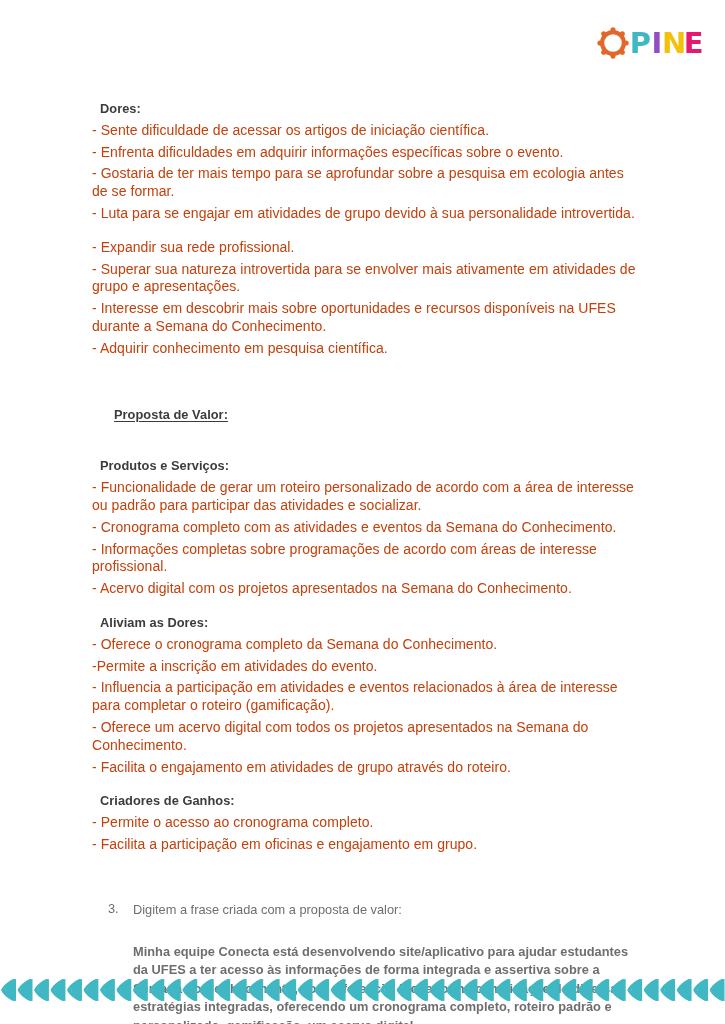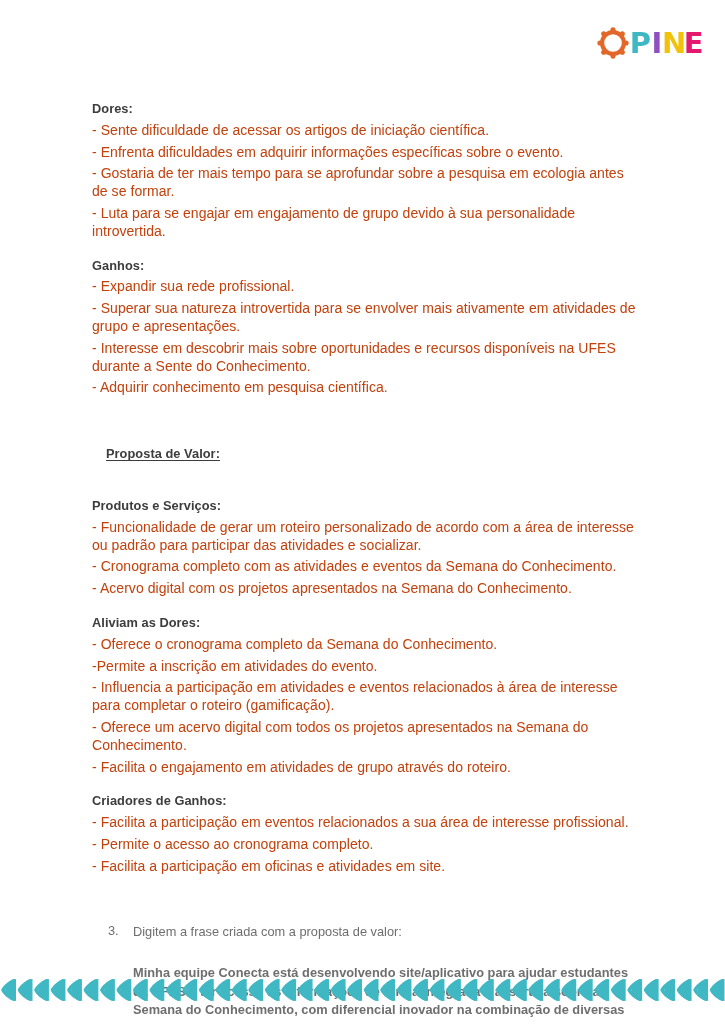--- a/index.html
+++ b/index.html
@@ -53,21 +53,21 @@
   }
   .block {
     margin: 0 0 16px 0;
   }
   .block.tight { margin-bottom: 0; }
   .heading {
     font-size: 12.8px;
     font-weight: 700;
     color: #3c3c3c;
     line-height: 17.8px;
-    margin: 0 0 1px 4px;
+    margin: 0 0 1px 12px;
     letter-spacing: 0.05px;
   }
   .heading.underlined {
     text-decoration: underline;
     text-underline-offset: 2px;
     padding-left: 14px;
   }
   .line {
     font-size: 14px;
     color: #c2410c;
@@ -143,60 +143,59 @@
     <span class="logo-letter logo-e">E</span>
   </div>
 
   <div class="doc">
 
     <div class="block">
       <p class="heading">Dores:</p>
       <p class="line">- Sente dificuldade de acessar os artigos de iniciação científica.</p>
       <p class="line">- Enfrenta dificuldades em adquirir informações específicas sobre o evento.</p>
       <p class="line">- Gostaria de ter mais tempo para se aprofundar sobre a pesquisa em ecologia antes de se formar.</p>
-      <p class="line">- Luta para se engajar em engajamento de grupo devido à sua personalidade introvertida.</p>
-    </div>
-
-    <div class="block">
-      <p class="heading">Ganhos:</p>
+      <p class="line">- Luta para se engajar em atividades de grupo devido à sua personalidade introvertida.</p>
+    </div>
+
+    <div class="block">
       <p class="line">- Expandir sua rede profissional.</p>
       <p class="line">- Superar sua natureza introvertida para se envolver mais ativamente em atividades de grupo e apresentações.</p>
-      <p class="line">- Interesse em descobrir mais sobre oportunidades e recursos disponíveis na UFES durante a Sente do Conhecimento.</p>
+      <p class="line">- Interesse em descobrir mais sobre oportunidades e recursos disponíveis na UFES durante a Semana do Conhecimento.</p>
       <p class="line">- Adquirir conhecimento em pesquisa científica.</p>
     </div>
 
     <div class="spacer-lg"></div>
 
     <div class="block">
       <p class="heading underlined">Proposta de Valor:</p>
     </div>
 
     <div class="spacer-md"></div>
 
     <div class="block">
       <p class="heading">Produtos e Serviços:</p>
       <p class="line">- Funcionalidade de gerar um roteiro personalizado de acordo com a área de interesse ou padrão para participar das atividades e socializar.</p>
       <p class="line">- Cronograma completo com as atividades e eventos da Semana do Conhecimento.</p>
+      <p class="line">- Informações completas sobre programações de acordo com áreas de interesse profissional.</p>
       <p class="line">- Acervo digital com os projetos apresentados na Semana do Conhecimento.</p>
     </div>
 
     <div class="block">
       <p class="heading">Aliviam as Dores:</p>
       <p class="line">- Oferece o cronograma completo da Semana do Conhecimento.</p>
       <p class="line">-Permite a inscrição em atividades do evento.</p>
       <p class="line">- Influencia a participação em atividades e eventos relacionados à área de interesse para completar o roteiro (gamificação).</p>
       <p class="line">- Oferece um acervo digital com todos os projetos apresentados na Semana do Conhecimento.</p>
       <p class="line">- Facilita o engajamento em atividades de grupo através do roteiro.</p>
     </div>
 
     <div class="block tight">
       <p class="heading">Criadores de Ganhos:</p>
-      <p class="line">- Facilita a participação em eventos relacionados a sua área de interesse profissional.</p>
       <p class="line">- Permite o acesso ao cronograma completo.</p>
-      <p class="line">- Facilita a participação em oficinas e atividades em site.</p>
+      <p class="line">- Facilita a participação em oficinas e engajamento em grupo.</p>
     </div>
 
     <div class="numbered">
       <span class="num-marker">3.</span>
       <span class="num-text">Digitem a frase criada com a proposta de valor:</span>
     </div>
 
     <div class="value-statement">Minha equipe Conecta está desenvolvendo site/aplicativo para ajudar estudantes da UFES a ter acesso às informações de forma integrada e assertiva sobre a Semana do Conhecimento, com diferencial inovador na combinação de diversas estratégias integradas, oferecendo um cronograma completo, roteiro padrão e personalizado, gamificação, um acervo digital,</div>
 
   </div>

